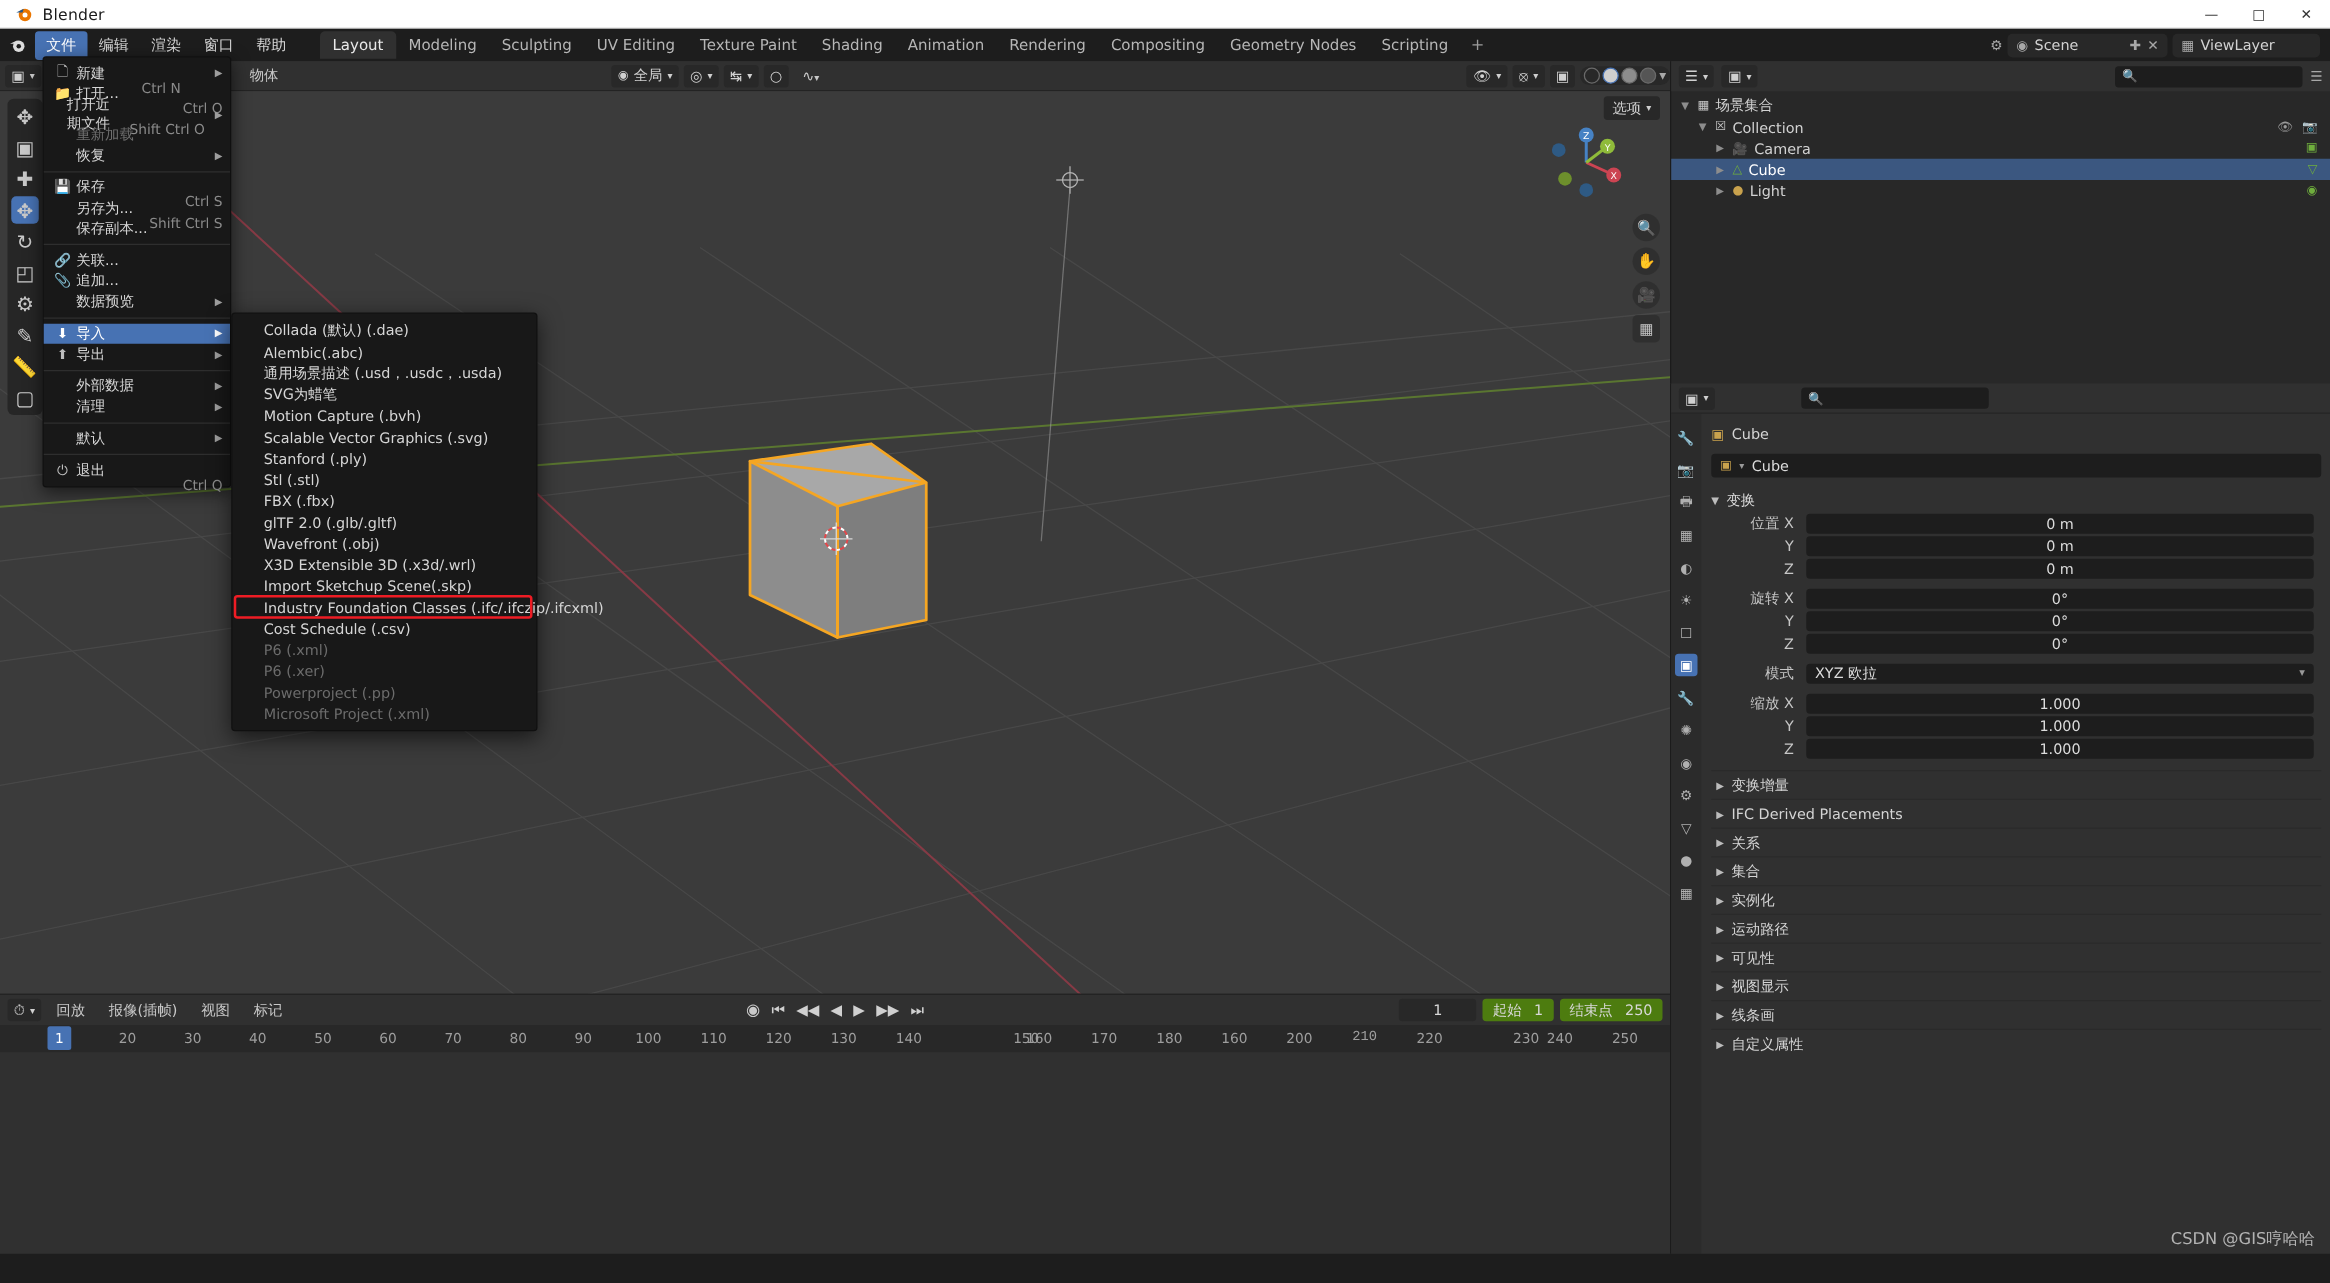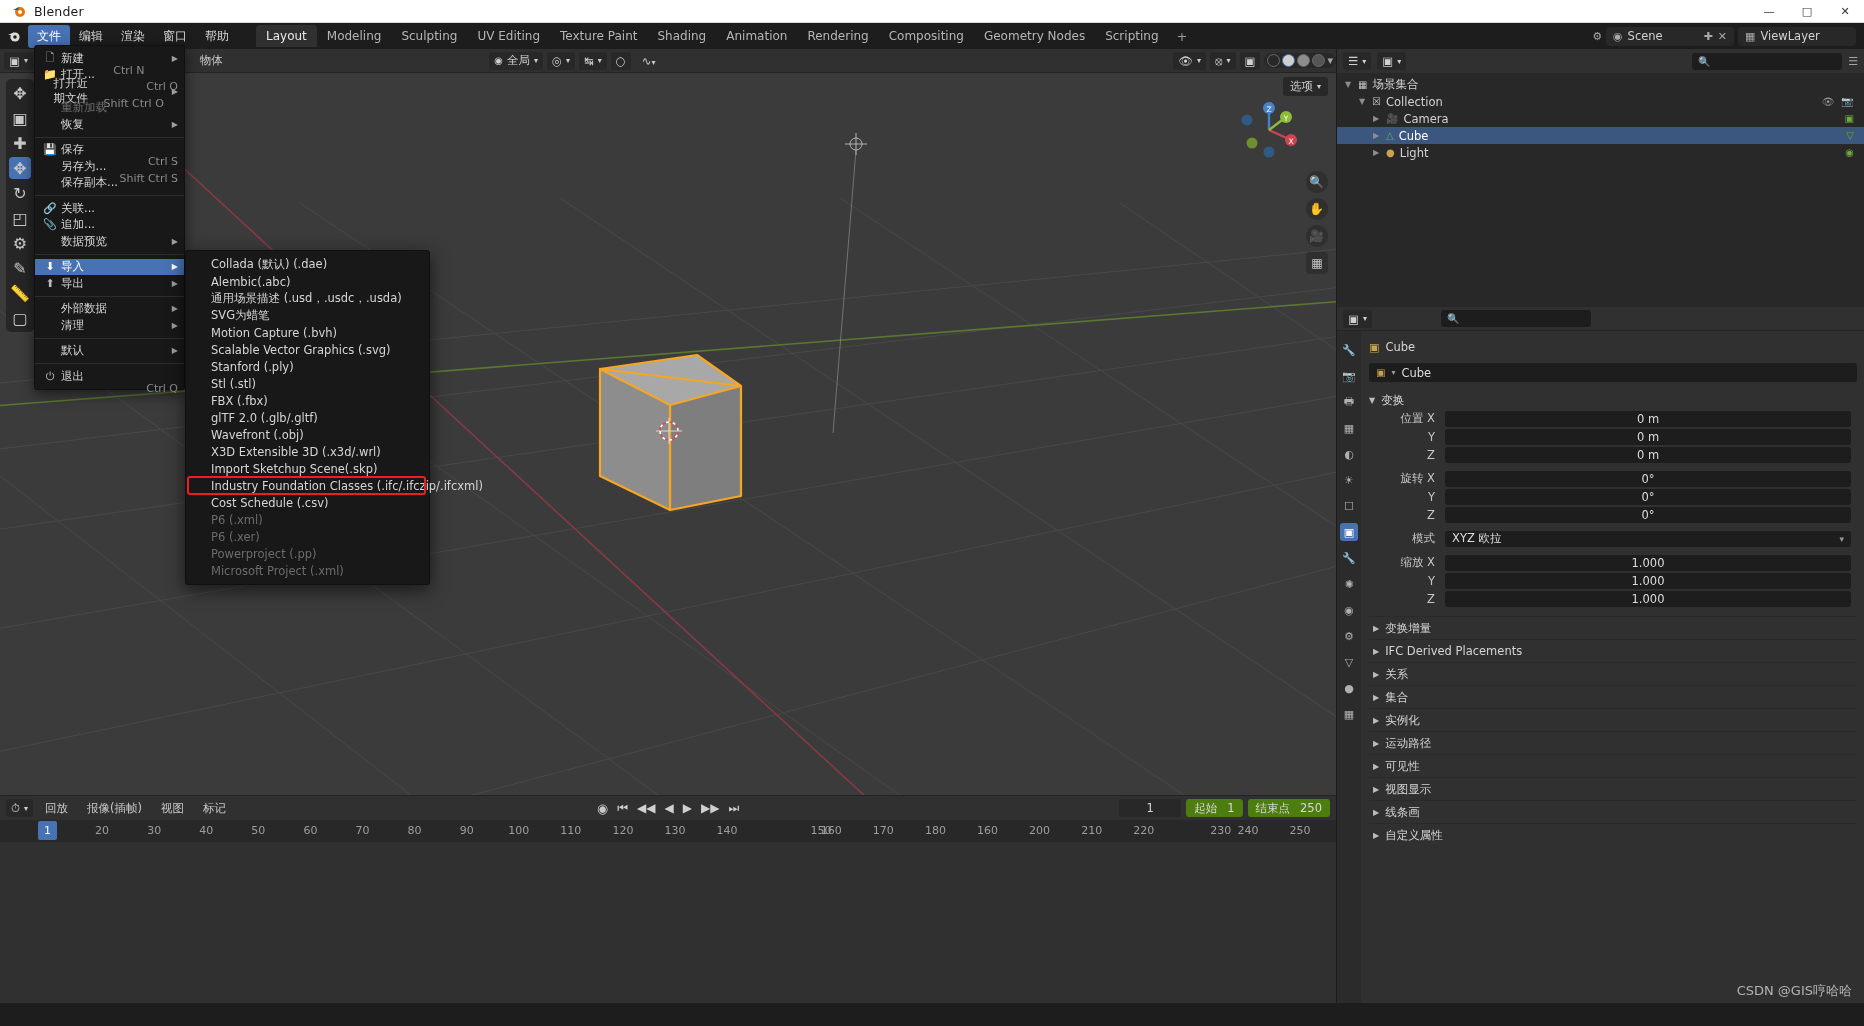--- a/index.html
+++ b/index.html
@@ -409,21 +409,21 @@
         <div class="tl-tick" style="left: 570.833px;">110</div>
         <div class="tl-tick" style="left: 622.917px;">120</div>
         <div class="tl-tick" style="left: 675px;">130</div>
         <div class="tl-tick" style="left: 727.083px;">140</div>
         <div class="tl-tick" style="left: 821px; text-align: center;">150</div>
         <div class="tl-tick" style="left: 831.25px;">160</div>
         <div class="tl-tick" style="left: 883.333px;">170</div>
         <div class="tl-tick" style="left: 935.417px;">180</div>
         <div class="tl-tick" style="left: 987.5px;">160</div>
         <div class="tl-tick" style="left: 1039.58px;">200</div>
-        <div class="tl-tick" style="left: 1091.67px;">210</div>
+        <div class="tl-tick" style="left: 1091.67px; font-family: Liberation Mono, monospace;">210</div>
         <div class="tl-tick" style="left: 1143.75px;">220</div>
         <div class="tl-tick" style="left: 1195.83px; margin-left: 25px;">230</div>
         <div class="tl-tick" style="left: 1247.92px;">240</div>
         <div class="tl-tick" style="left: 1300px;">250</div>
       </div>
     <div class="tl-playhead" style="left:38px">1</div>
   </div>
   <div class="tl-bottom"></div>
 
   <div class="outliner">

